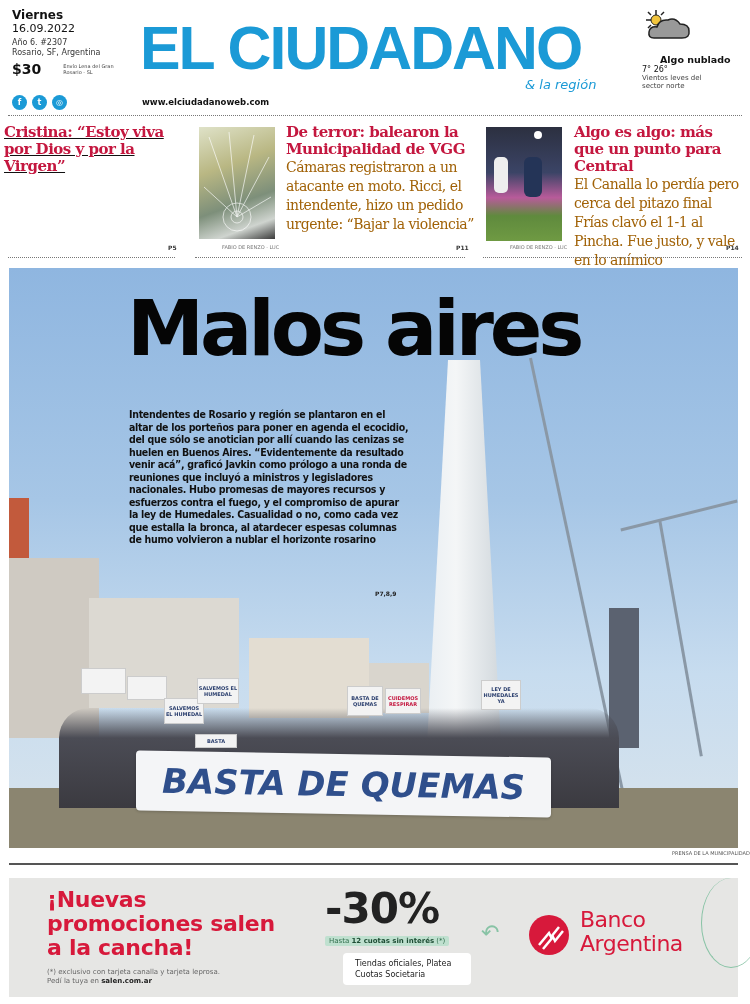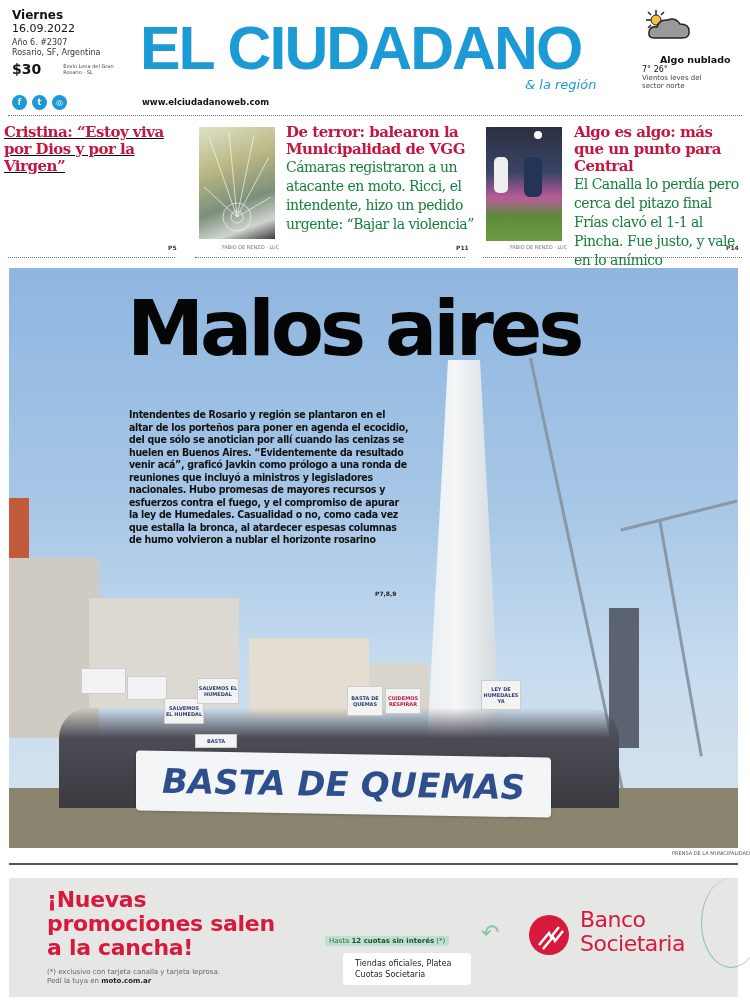--- a/index.html
+++ b/index.html
@@ -30,21 +30,21 @@
   .weather-icon { width: 50px; height: 36px; position: relative; }
   .weather-cond { font: bold 9.5px "DejaVu Sans", sans-serif; color: #111; margin-top: 10px; margin-left: 18px; }
   .weather-temp { font: 8px "DejaVu Sans", sans-serif; color: #111; }
   .weather-desc { font: 7px "DejaVu Sans", sans-serif; color: #444; line-height: 8px; width: 80px; }
 
   .dotted { position: absolute; left: 8px; right: 8px; border-top: 1px dotted #777; }
 
   
   .teaser { position: absolute; top: 124px; }
   .teaser-kicker { font: bold 15px "DejaVu Serif", serif; color: #c4173f; line-height: 17px; letter-spacing: -0.5px; }
-  .teaser-body { font: 14px "DejaVu Serif", serif; color: #15803d; line-height: 19px; letter-spacing: -0.5px; }
+  .teaser-body { font: 14px "DejaVu Serif", serif; color: #a16207; line-height: 19px; letter-spacing: -0.5px; }
   .teaser-page { position: absolute; font: bold 6px "DejaVu Sans", sans-serif; color: #333; }
   .teaser-photo { position: absolute; top: 127px; }
   .photo-credit { position: absolute; font: 5px "DejaVu Sans", sans-serif; color: #777; }
 
   
   .hero { position: absolute; left: 9px; top: 268px; width: 729px; height: 580px; overflow: hidden;
     background: linear-gradient(180deg, #8fb6e0 0%, #a6c6e6 40%, #c7dcef 70%, #d9e4ec 100%); }
   .hero-title { position: absolute; left: 118px; top: 20px; font: bold 76px "DejaVu Sans", sans-serif;
     color: #050505; letter-spacing: -4px; white-space: nowrap; transform: scaleX(1.02); transform-origin: left; line-height: 82px; }
   .hero-text { position: absolute; left: 120px; top: 140px; width: 280px; text-align: left;
@@ -208,30 +208,31 @@
   <div class="hero-text">Intendentes de Rosario y región se plantaron en el altar de los porteños para poner en agenda el ecocidio, del que sólo se anotician por allí cuando las cenizas se huelen en Buenos Aires. “Evidentemente da resultado venir acá”, graficó Javkin como prólogo a una ronda de reuniones que incluyó a ministros y legisladores nacionales. Hubo promesas de mayores recursos y esfuerzos contra el fuego, y el compromiso de apurar la ley de Humedales. Casualidad o no, como cada vez que estalla la bronca, al atardecer espesas columnas de humo volvieron a nublar el horizonte rosarino</div>
   <div class="hero-page">P7,8,9</div>
 </div>
 <div class="hero-credit">PRENSA DE LA MUNICIPALIDAD</div>
 <div class="hr-solid"></div>
 
 <div class="ad">
   <div class="ad-headline" style="width:240px;">¡Nuevas promociones salen a la cancha!</div>
   <div class="ad-fine">
     <div>(*) exclusivo con tarjeta canalla y tarjeta leprosa.</div>
-    <div><span>Pedí la tuya en </span><b>moto.com.ar</b></div>
-  </div>
+    <div><span>Pedí la tuya en </span><b>salen.com.ar</b></div>
+  </div>
+  <div class="ad-discount">-30%</div>
   <div class="ad-cuotas">
     <span>Hasta </span><b>12 cuotas sin interés</b><span> (*)</span>
   </div>
   <div class="ad-tiendas">Tiendas oficiales, Platea Cuotas Societaria</div>
   <div class="ad-arrow">↶</div>
   <div class="bank-logo">
     <svg width="40" height="40" viewBox="0 0 40 40">
         <g stroke="#fff" stroke-width="2.5" fill="none">
       <path d="M10 30 L20 18 L22 22 L30 12"></path>
           <path d="M14 34 L24 22 L26 26 L34 16"></path>
         </g>
       </svg>
   </div>
-  <div class="bank-name" style="width:130px;">Banco Societaria</div>
+  <div class="bank-name" style="width:130px;">Banco Argentina</div>
   <div class="ad-curve"></div>
 </div>
 
 </body></html>

